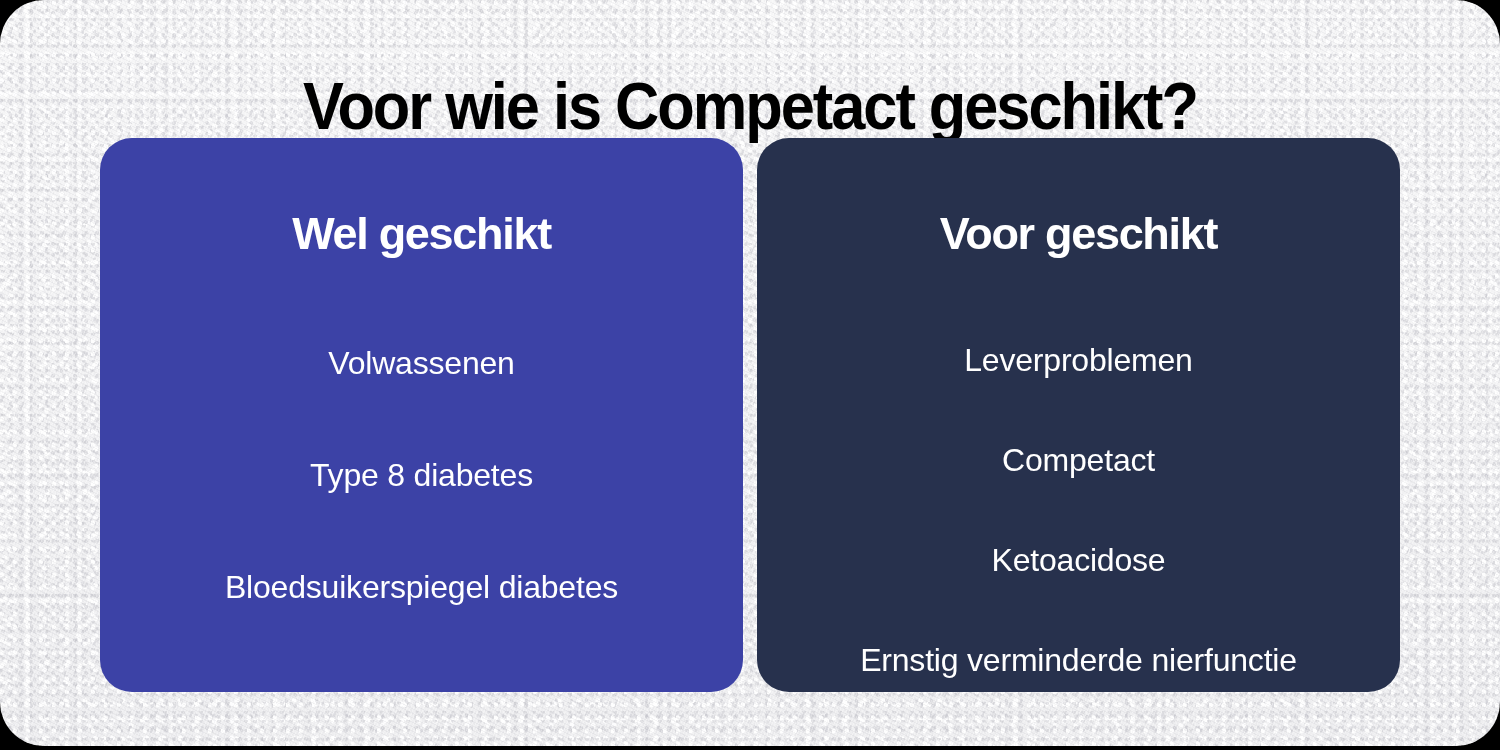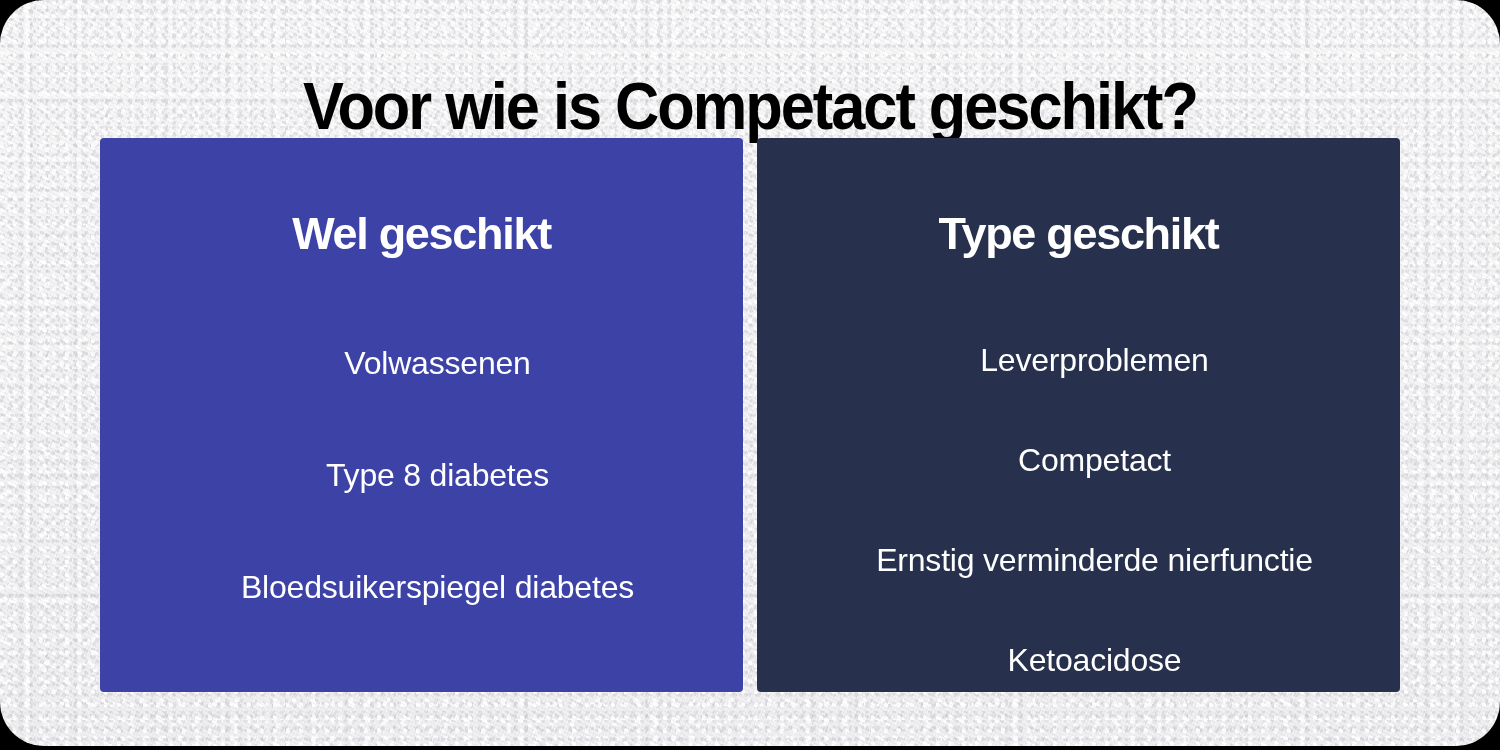--- a/index.html
+++ b/index.html
@@ -69,25 +69,26 @@
     position: absolute;
     top: 138px;
     left: 100px;
     width: 1300px;
     height: 554px;
     display: flex;
     gap: 14px;
   }
   .card {
     flex: 1 1 0;
-    border-radius: 4px;
+    border-radius: 32px;
     box-sizing: border-box;
     padding: 34px 26px 30px 26px;
     display: flex;
     flex-direction: column;
+    align-items: center;
     overflow: hidden;
   }
   .card--suitable    { background: #3c42a6; }
   .card--unsuitable  { background: #27314d; }
 
   .card-title {
     font-size: 45px;
     font-weight: 700;
     color: #ffffff;
     letter-spacing: -1.3px;
@@ -134,23 +135,23 @@
     <section class="card card--suitable">
       <h2 class="card-title">Wel geschikt</h2>
       <ul class="card-items">
         <li class="card-item">Volwassenen</li>
         <li class="card-item">Type 8 diabetes</li>
         <li class="card-item">Bloedsuikerspiegel diabetes</li>
       </ul>
     </section>
 
     <section class="card card--unsuitable">
-      <h2 class="card-title">Type geschikt</h2>
+      <h2 class="card-title">Voor geschikt</h2>
       <ul class="card-items">
         <li class="card-item">Leverproblemen</li>
         <li class="card-item">Competact</li>
+        <li class="card-item">Ketoacidose</li>
         <li class="card-item">Ernstig verminderde nierfunctie</li>
-        <li class="card-item">Ketoacidose</li>
       </ul>
     </section>
 
   </div>
 </div>
 
 </body></html>

